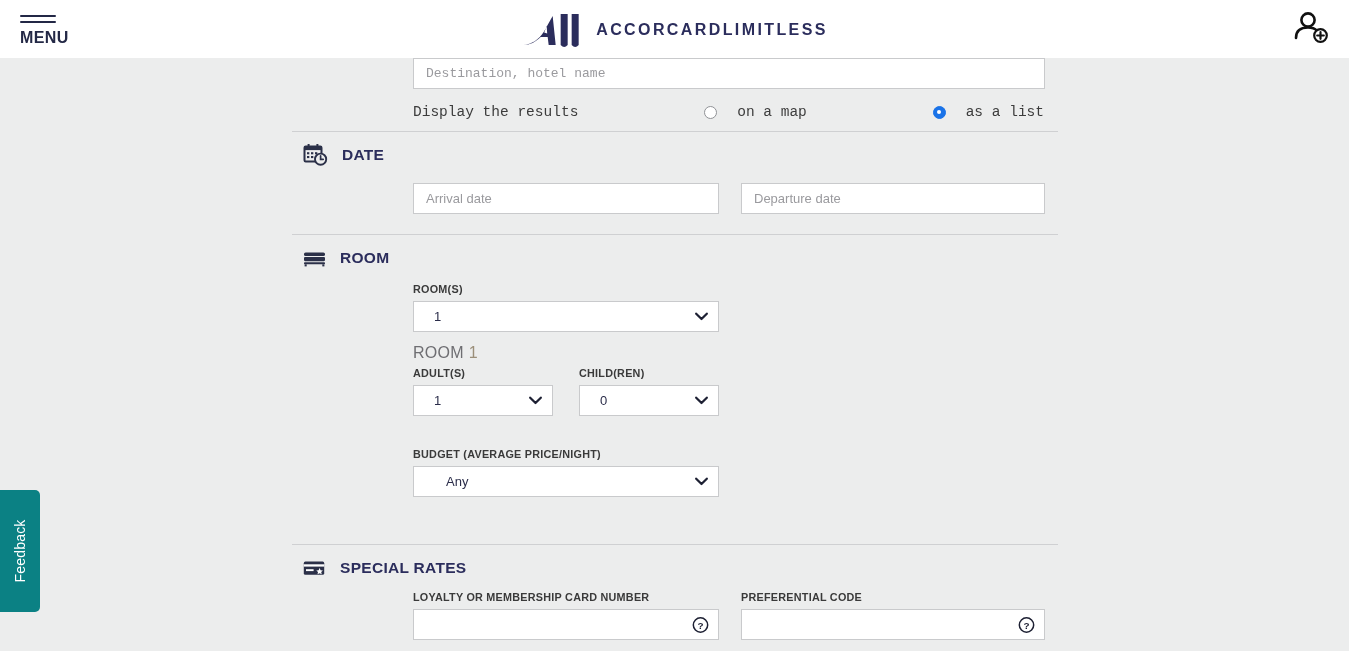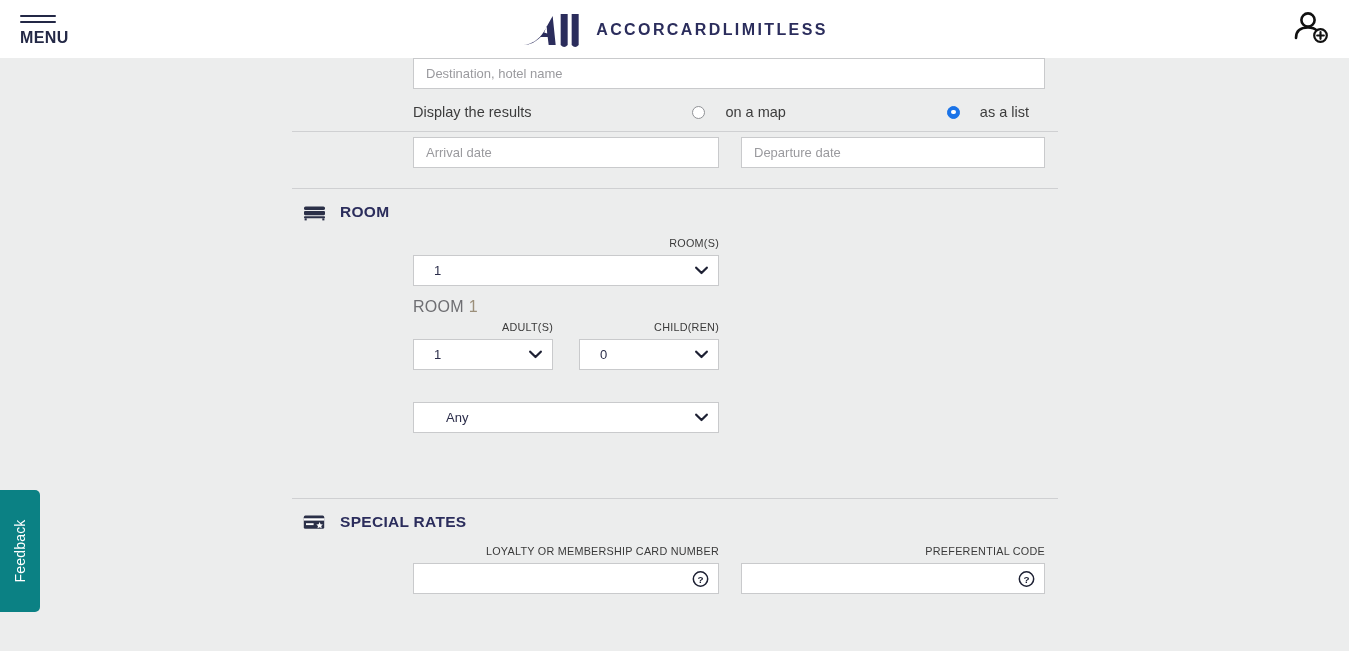--- a/index.html
+++ b/index.html
@@ -62,21 +62,21 @@
     position: absolute; left: 292px; top: 0;
     width: 766px;
   }
 
   .divider {
     height: 1px; background: #cfd0d2;
     width: 766px;
   }
 
   
-  .dest-row { position: relative; height: 73px; }
+  .dest-row { position: relative; height: 73px; font-family: Liberation Mono, monospace; }
   .text-input {
     position: absolute;
     height: 31px; background: #ffffff;
     border: 1px solid #c9cacc;
     display: flex; align-items: center;
     padding: 0 12px;
     font-size: 13px; color: #9a9a9e;
   }
   .dest-input { left: 121px; top: 0px; width: 632px; }
 
@@ -87,21 +87,21 @@
     gap: 0px;
   }
   .display-label {
     font-size: 14.5px; color: #3c3c3c;
     margin-right: 22px;
   }
   .radio-opt {
     display: flex; align-items: center; gap: 20px;
     margin-right: 22px; cursor: pointer;
   }
-  .radio-opt:last-child { margin-right: 16px; }
+  .radio-opt:last-child { margin-right: 1px; }
   .radio {
     width: 13px; height: 13px; border-radius: 50%;
     border: 1px solid #909296; background: #fff;
     position: relative; flex: 0 0 auto;
   }
   .radio.on { border: 1px solid #1a73e8; background: #1a73e8; }
   .radio.on::after {
     content: ""; position: absolute;
     left: 3.3px; top: 3.3px; width: 4.4px; height: 4.4px;
     border-radius: 50%; background: #ffffff;
@@ -115,24 +115,23 @@
     height: 46px;
     padding-left: 11px;
   }
   .section-title {
     font-size: 15.5px; font-weight: 600;
     color: #2b2d5c; letter-spacing: 0.3px;
   }
 
   
   .field-label {
-    font-size: 10.8px; font-weight: 400;
+    font-size: 10.8px; font-weight: 700;
     color: #3a3a3a; letter-spacing: 0.25px;
     margin-bottom: 6px;
-    text-align: right;
   }
   .room-sub {
     font-size: 16px; color: #6e6e72;
     letter-spacing: 0.3px;
   }
   .room-sub b { color: #9b8f7a; font-weight: 400; }
 
   .select-box {
     background: #ffffff;
     border: 1px solid #c9cacc;
@@ -234,20 +233,36 @@
 
         <label class="radio-opt">
           <span class="radio on"></span>
           <span class="radio-text">as a list</span>
         </label>
       </div>
     </div>
 
     <div class="divider"></div>
 
+    <div class="section-head">
+      <svg width="25" height="24" viewBox="0 0 25 24">
+        <rect x="1.5" y="3.5" width="17" height="15" rx="1.2" fill="none" stroke="#2b3048" stroke-width="2"></rect>
+        <rect x="1.5" y="3.5" width="17" height="3.6" fill="#2b3048"></rect>
+        <rect x="4.6" y="1" width="2" height="3.6" fill="#2b3048"></rect>
+        <rect x="13.4" y="1" width="2" height="3.6" fill="#2b3048"></rect>
+        <rect x="4" y="9.2" width="2.3" height="2.1" fill="#2b3048"></rect>
+        <rect x="8" y="9.2" width="2.3" height="2.1" fill="#2b3048"></rect>
+        <rect x="12" y="9.2" width="2.3" height="2.1" fill="#2b3048"></rect>
+        <rect x="4" y="13" width="2.3" height="2.1" fill="#2b3048"></rect>
+        <rect x="8" y="13" width="2.3" height="2.1" fill="#2b3048"></rect>
+        <circle cx="17.6" cy="16.2" r="5.6" fill="#eceded" stroke="#2b3048" stroke-width="1.9"></circle>
+        <path d="M17.6 12.9 v3.4 h2.6" fill="none" stroke="#2b3048" stroke-width="1.7" stroke-linecap="round"></path>
+      </svg>
+      <span class="section-title">DATE</span>
+    </div>
 
     <div style="position:relative;height:56px;">
       <div class="text-input" style="left:449px;top:5px;width:304px;">Departure date</div>
 
       <div class="text-input" style="left:121px;top:5px;width:306px;">Arrival date</div>
     </div>
 
     <div class="divider"></div>
 
     <div class="section-head">
@@ -292,20 +307,21 @@
         <div class="field-label">CHILD(REN)</div>
         <div class="select-box" style="width:140px;">
           <span>0</span>
           <svg class="chev" width="13" height="9" viewBox="0 0 13 9">
             <path d="M1.2 1.6 L6.5 7 L11.8 1.6" fill="none" stroke="#1d2033" stroke-width="2.2" stroke-linecap="round" stroke-linejoin="round"></path>
           </svg>
         </div>
       </div>
 
       <div class="abs" style="left:121px;top:167px;">
+        <div class="field-label">BUDGET (AVERAGE PRICE/NIGHT)</div>
         <div class="select-box" style="width:306px;padding-left:32px;">
           <span>Any</span>
           <svg class="chev" width="13" height="9" viewBox="0 0 13 9">
             <path d="M1.2 1.6 L6.5 7 L11.8 1.6" fill="none" stroke="#1d2033" stroke-width="2.2" stroke-linecap="round" stroke-linejoin="round"></path>
           </svg>
         </div>
       </div>
     </div>
 
     <div class="divider"></div>

